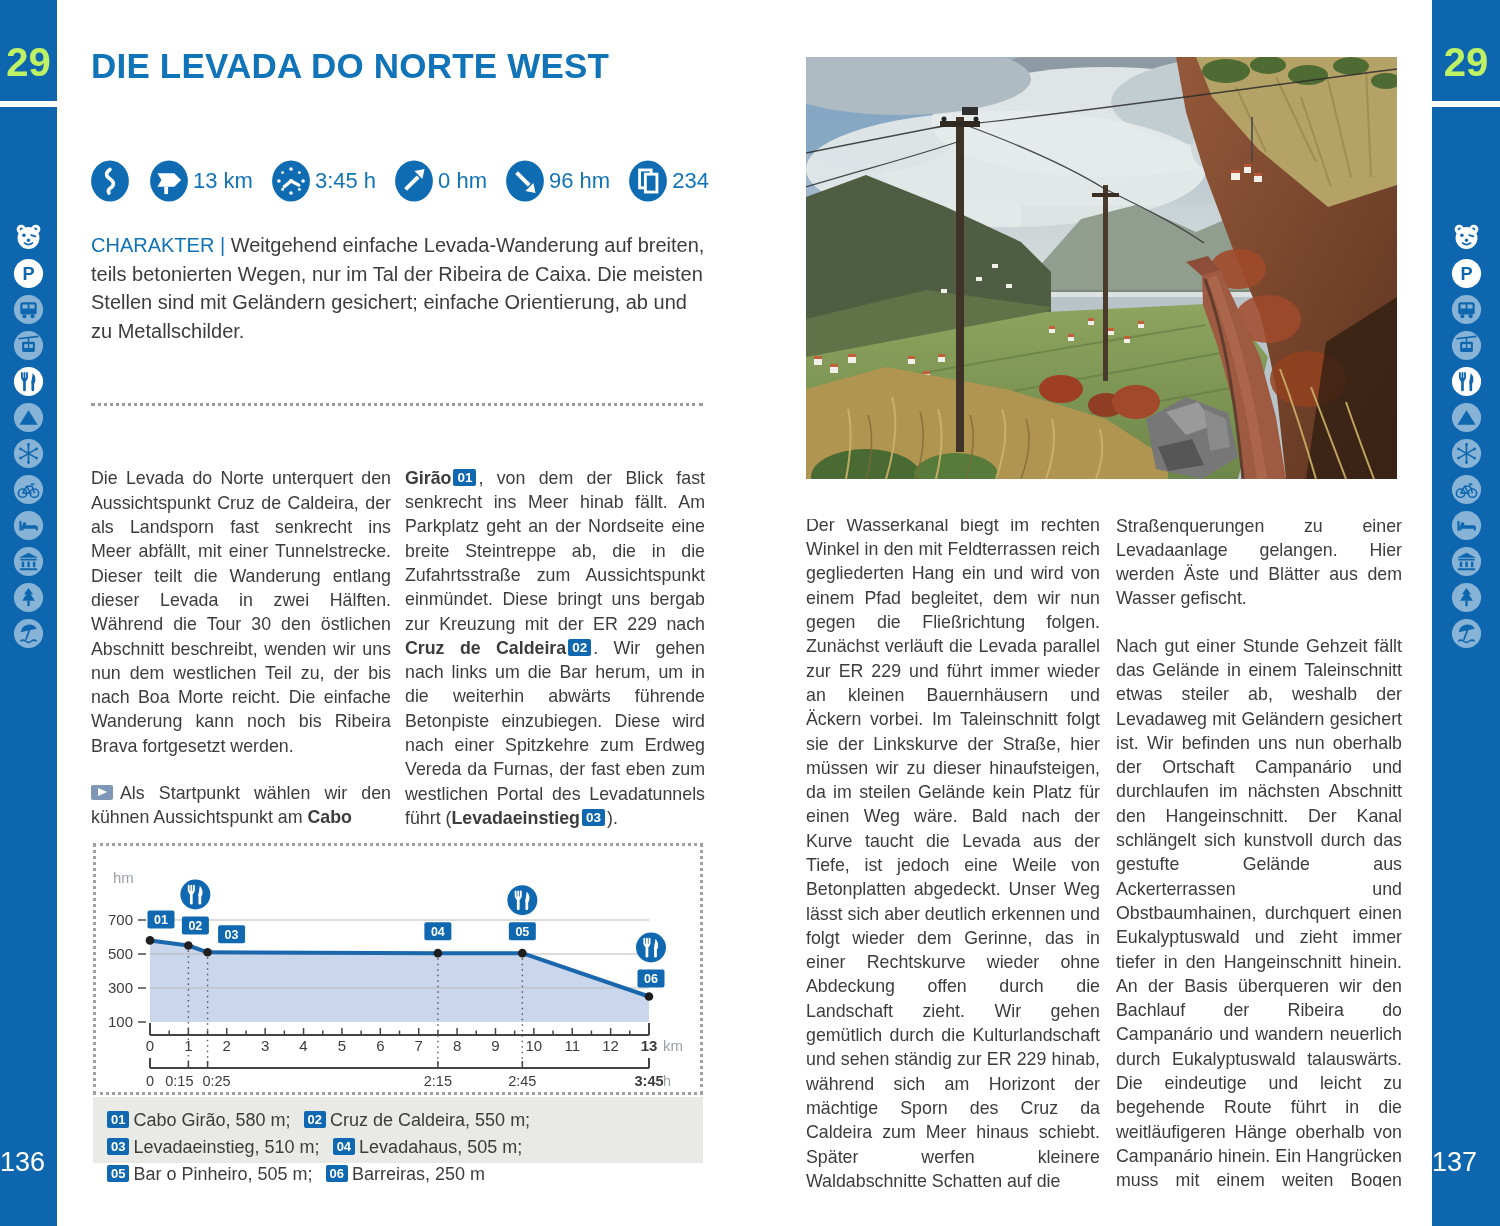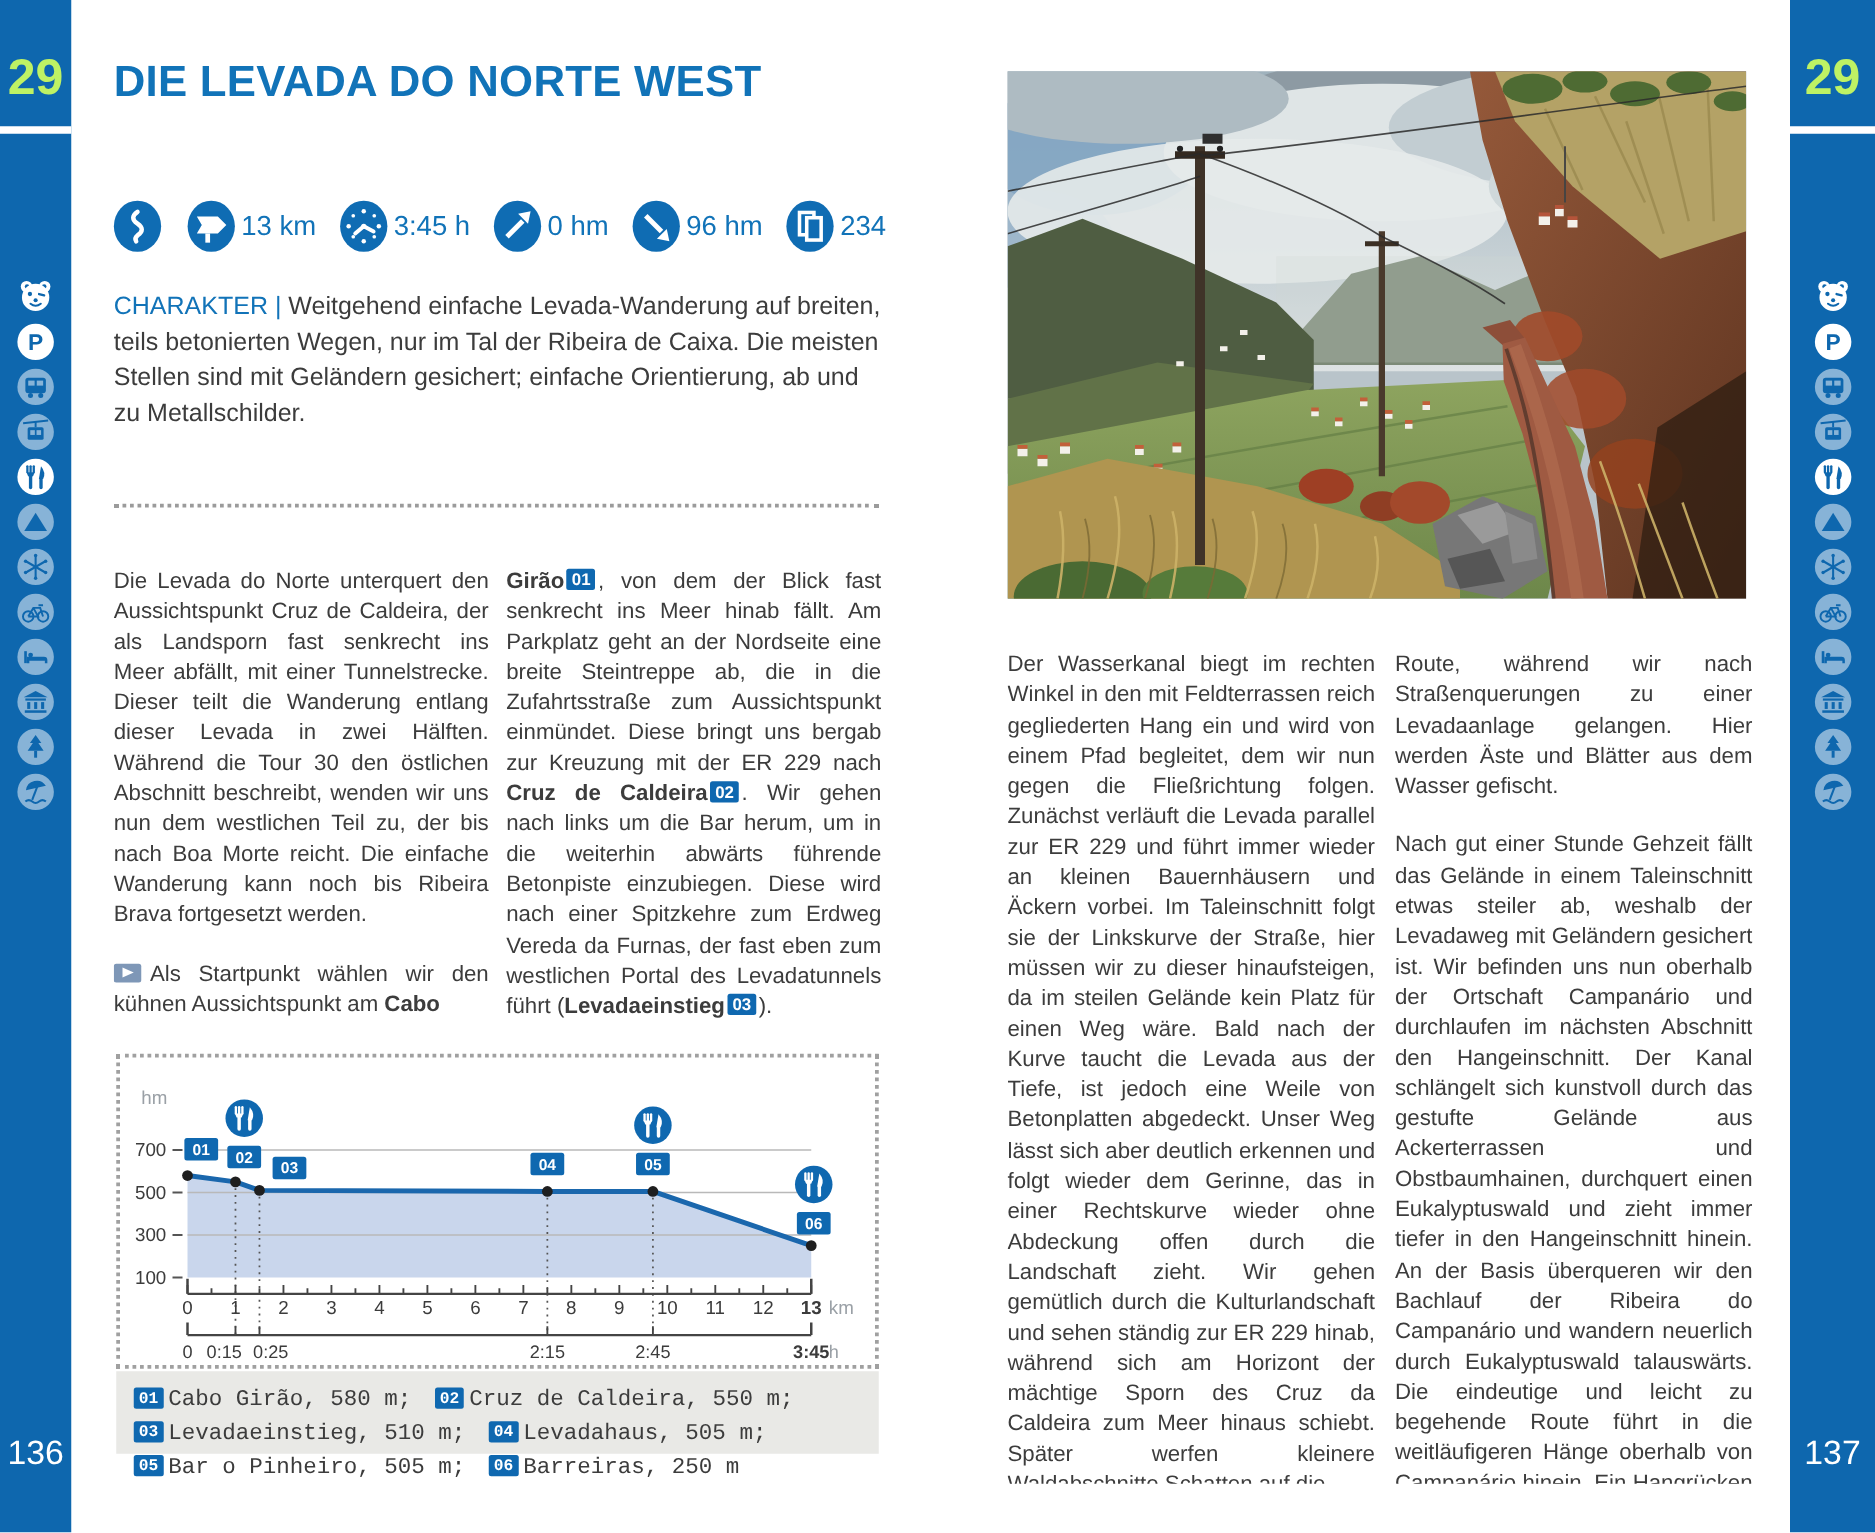--- a/index.html
+++ b/index.html
@@ -10,42 +10,42 @@
   
   .bar{position:absolute;top:0;bottom:0;background:#0e67ae;}
   .bar.left{left:0;width:57px;}
   .bar.right{right:0;width:68px;}
   .bar-num{position:absolute;top:40px;left:0;right:0;text-align:center;
            color:#bef264;font-size:40px;font-weight:600;}
   .bar-line{position:absolute;top:101px;left:0;right:0;height:6px;background:#fff;}
   .icon-stack{position:absolute;top:222px;left:0;right:0;display:flex;
               flex-direction:column;align-items:center;}
   .icon-stack svg{display:block;margin-bottom:5px;}
-  .bar-page{position:absolute;bottom:48px;left:0;right:0;text-align:center;
+  .bar-page{position:absolute;bottom:48px;left:0;right:0;
             color:#fff;font-size:27px;}
 
   
   .lp-title{position:absolute;left:91px;top:46px;width:640px;color:#1173b8;
             font-size:35px;font-weight:bold;letter-spacing:.2px;}
   .lp-subtitle{position:absolute;left:91px;top:99px;width:640px;color:#1173b8;
                font-size:24px;}
   .stats{position:absolute;left:89px;top:160px;display:flex;align-items:center;}
   .stat{display:flex;align-items:center;margin-right:17px;}
   .stat-label{color:#1173b8;font-size:22px;margin-left:3px;}
 
   .facts{position:absolute;left:91px;top:231px;width:614px;
          font-size:20px;line-height:28.5px;}
   .facts p{margin:0;}
   .facts .lbl{color:#1173b8;}
 
   .dotsep{position:absolute;left:91px;top:403px;width:612px;height:0;
           border-top:3px dotted #9b9b9b;}
 
   
-  .cols{position:absolute;display:flex;font-size:17.8px;line-height:24.3px;}
+  .cols{position:absolute;display:flex;font-size:17.8px;line-height:24.3px;align-items:center;}
   .cols p{margin:0;text-align:justify;}
   .cols p + p{margin-top:23px;}
   .cols-left{left:91px;top:452px;width:614px;height:392px;overflow:hidden;}
   .cols-left .col{width:300px;}
   .cols-left .col + .col{margin-left:14px;}
   .cols-right{left:806px;top:519px;width:596px;height:668px;overflow:hidden;}
   .cols-right .col{width:294px;}
   .cols-right .col + .col{margin-left:16px;width:286px;}
 
   .wpb{display:inline-block;background:#0f68b0;color:#fff;font-weight:bold;
@@ -56,21 +56,21 @@
   .playic .tri{position:absolute;left:7px;top:3px;width:0;height:0;
        border-left:9px solid #fff;border-top:4.5px solid transparent;
        border-bottom:4.5px solid transparent;}
 
   
   .chartbox{position:absolute;left:93px;top:843px;width:610px;height:252px;
             border:3px dotted #a0a0a0;box-sizing:border-box;background:#fff;}
   .chartbox svg{position:absolute;left:-3px;top:-3px;}
   .legend{position:absolute;left:93px;top:1097px;width:610px;height:66px;
           background:#e9e9e6;box-sizing:border-box;padding:10px 14px 0 14px;
-          font-size:18px;line-height:27px;color:#3c3c3c;font-family:Liberation Mono, monospace;}
+          font-size:18px;line-height:27px;color:#3c3c3c;}
   .legend .wpb{font-size:13px;margin:0 4px 0 0;top:-2px;}
   .legend span.item{margin-right:8px;white-space:nowrap;}
 
   
   .photo{position:absolute;left:806px;top:57px;width:591px;height:422px;
          overflow:hidden;background:#b9c4ca;}
   .caption{position:absolute;left:806px;top:484px;width:596px;color:#4b4b4b;
            font-size:19.5px;}
 </style>
 </head>

